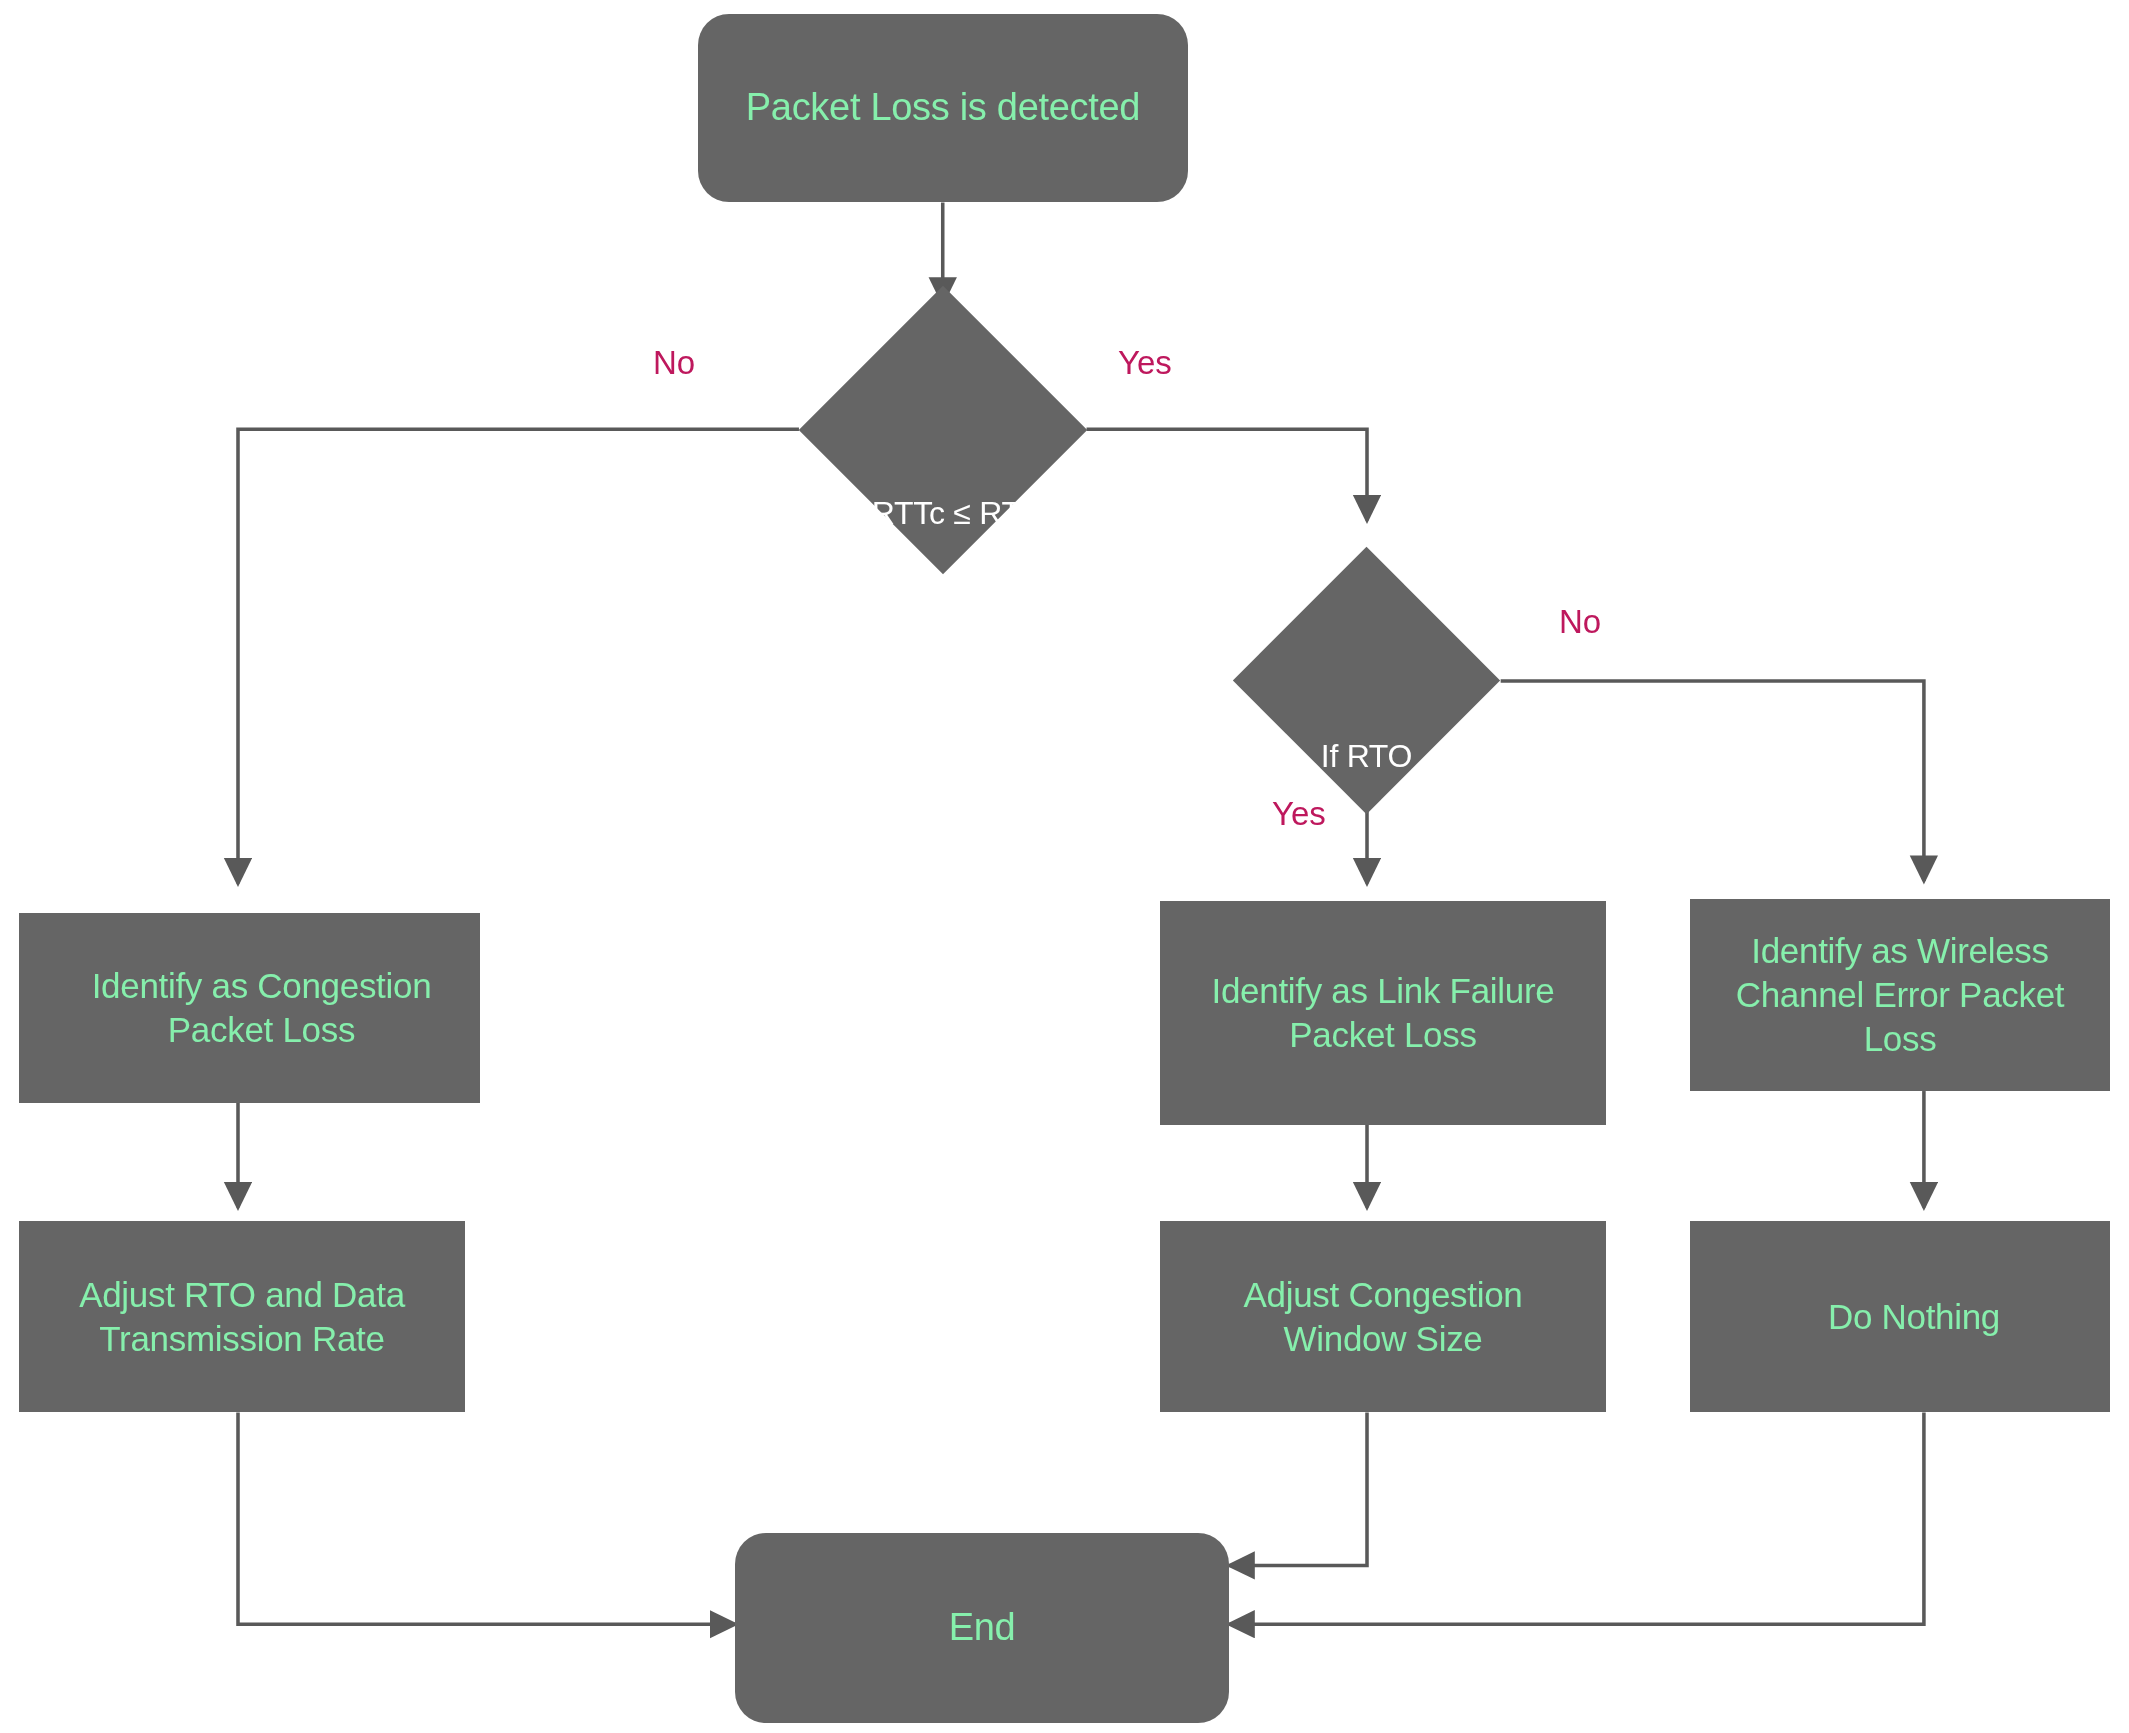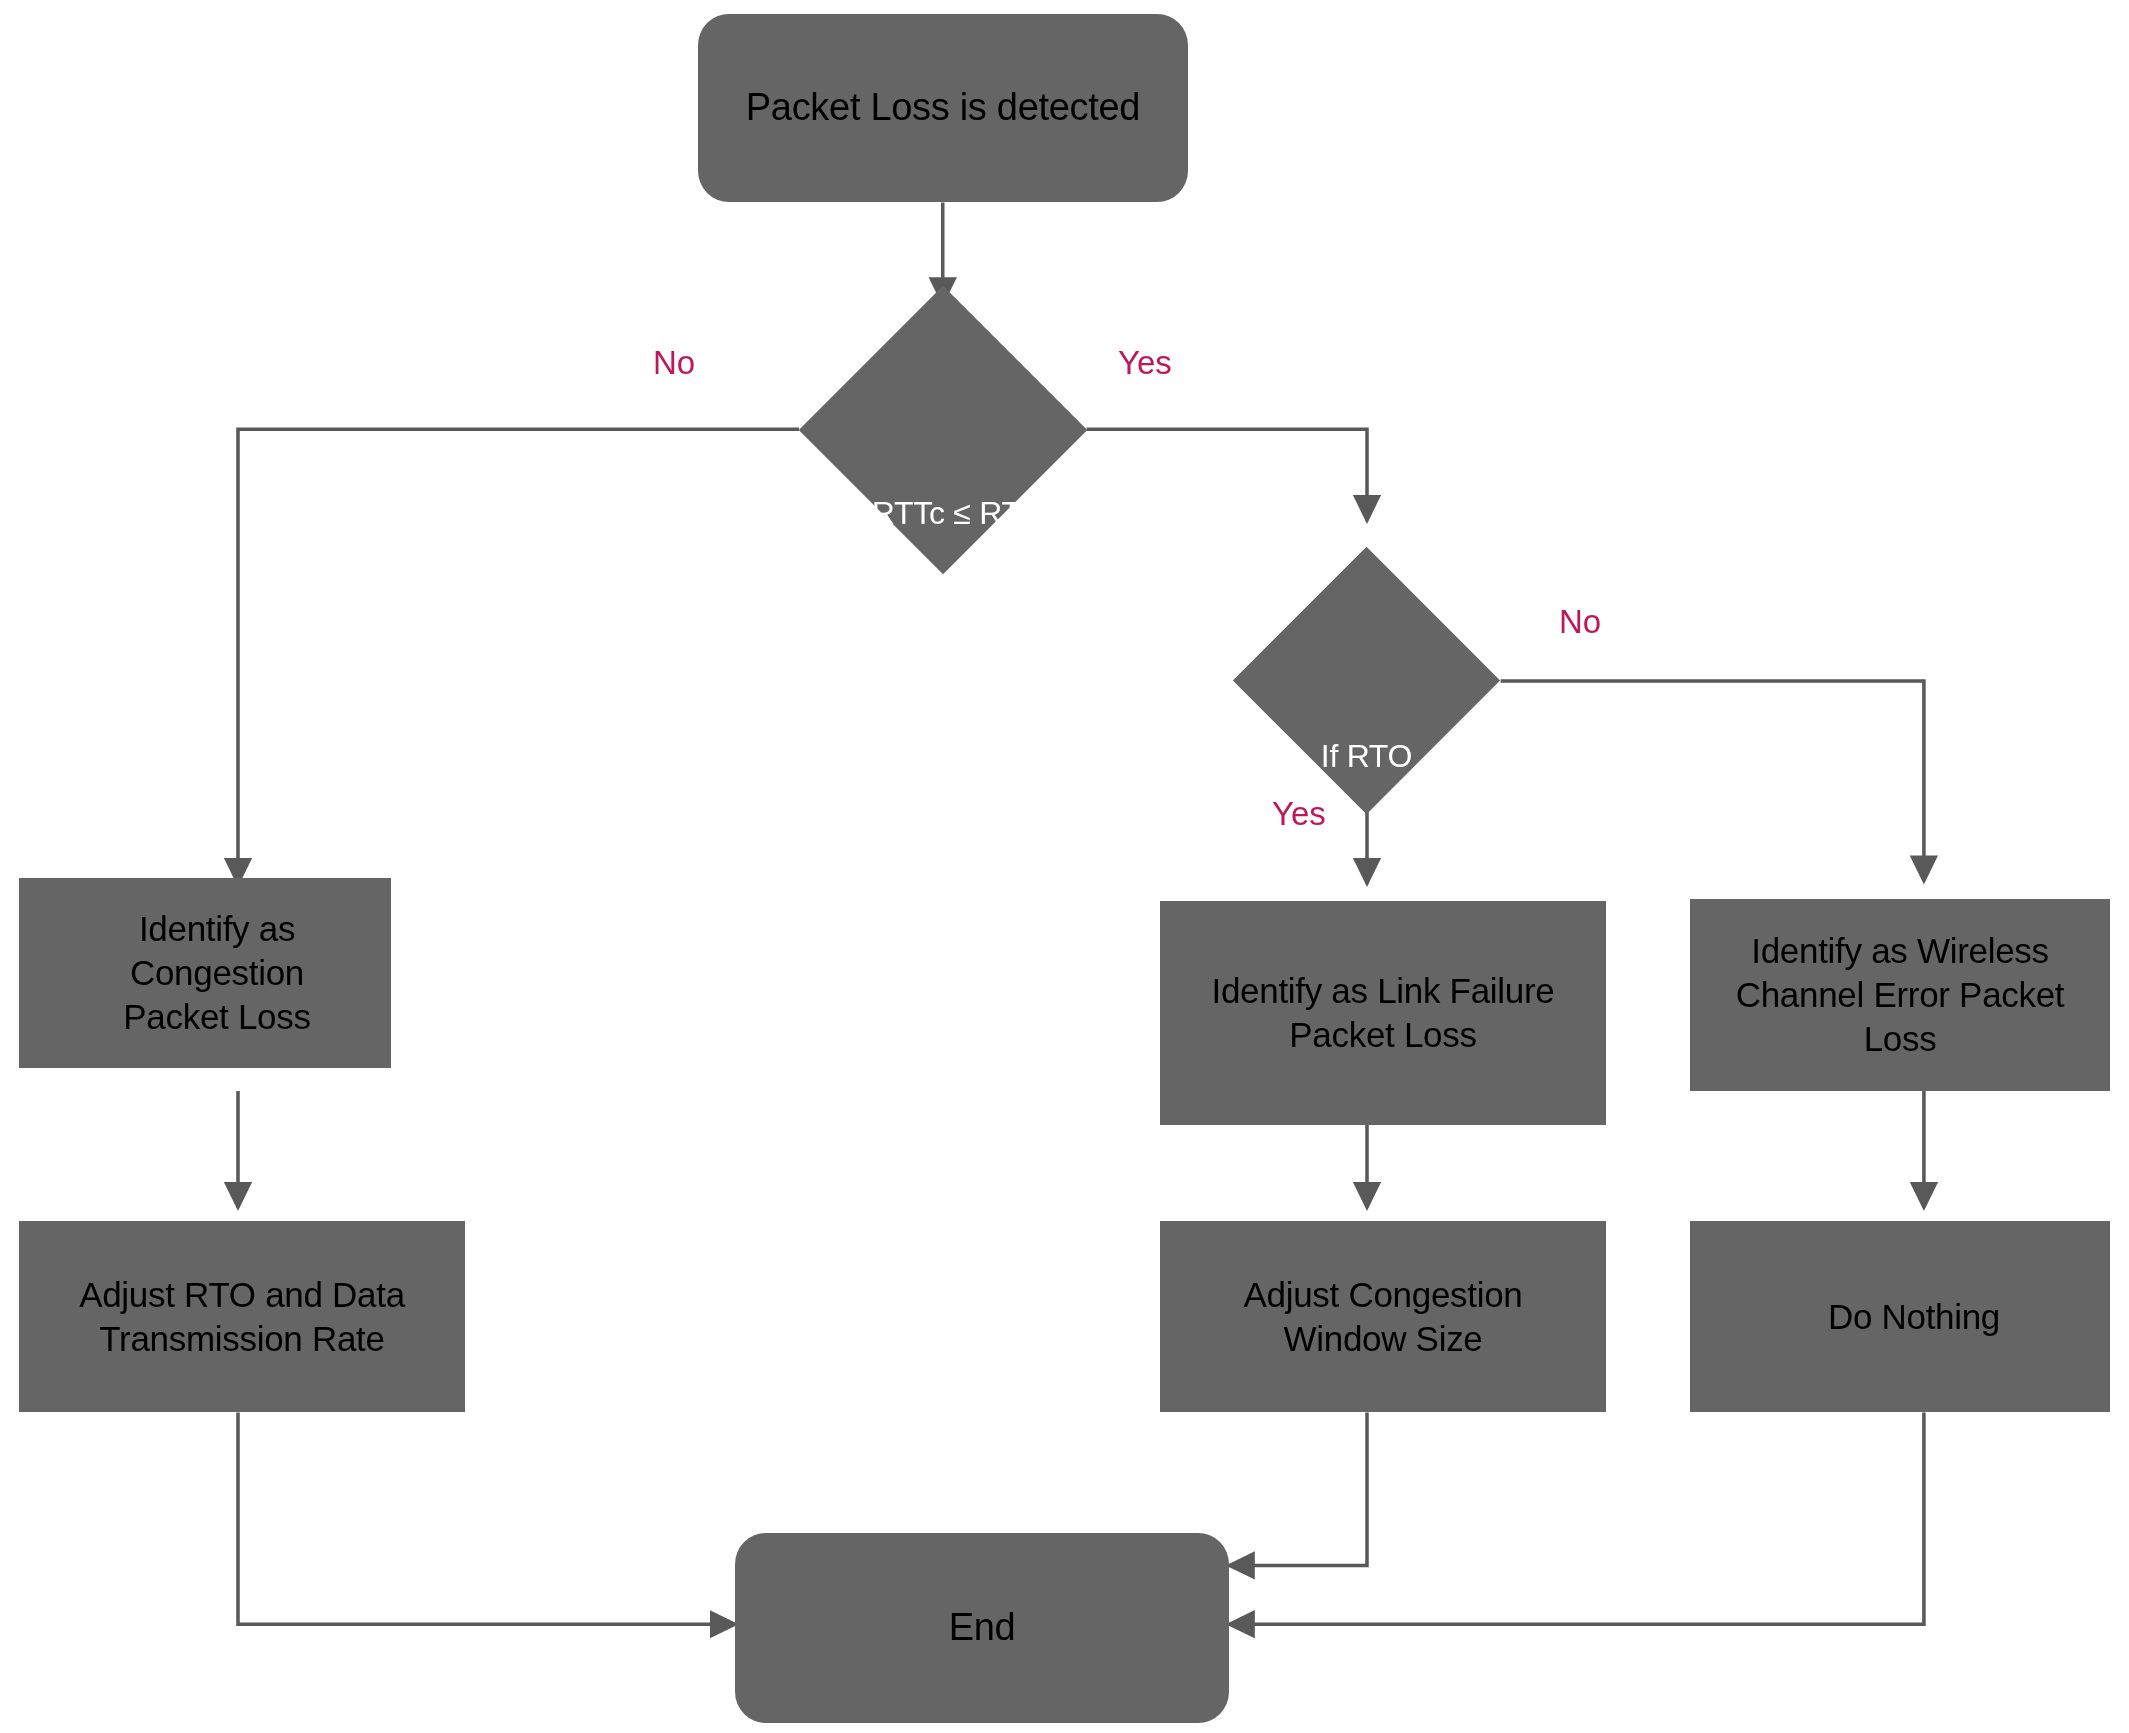--- a/index.html
+++ b/index.html
@@ -21,21 +21,21 @@
     left: 0;
     top: 0;
     width: 2129px;
     height: 1733px;
     pointer-events: none;
   }
   .node {
     position: absolute;
     box-sizing: border-box;
     background: #656565;
-    color: #000000;
+    color: #86efac;
     display: flex;
     align-items: center;
     justify-content: center;
     text-align: center;
     line-height: 1.25;
     letter-spacing: -0.3px;
     z-index: 3;
   }
   .node .txt {
     display: block;
@@ -126,21 +126,21 @@
   <div class="diamond" style="left:841px; top:328px; width:204px; height:204px;">
     <span class="shape"></span>
     <span class="txt f-dia">If RTTc ≤ RTT</span>
   </div>
 
   <div class="diamond" style="left:1272px; top:586px; width:189px; height:189px;">
     <span class="shape"></span>
     <span class="txt f-dia">If RTO</span>
   </div>
 
-  <div class="node process f-box" style="left:19px; top:878px; width:372px; height:190px;padding-left:24px;">
+  <div class="node process f-box" style="left:19px; top:913px; width:461px; height:190px;padding-left:24px;">
     <span class="txt">Identify as Congestion
 Packet Loss</span>
   </div>
 
   <div class="node process f-box" style="left:1160px; top:901px; width:446px; height:224px;">
     <span class="txt">Identify as Link Failure
 Packet Loss</span>
   </div>
 
   <div class="node process f-box" style="left:1690px; top:899px; width:420px; height:192px;">

